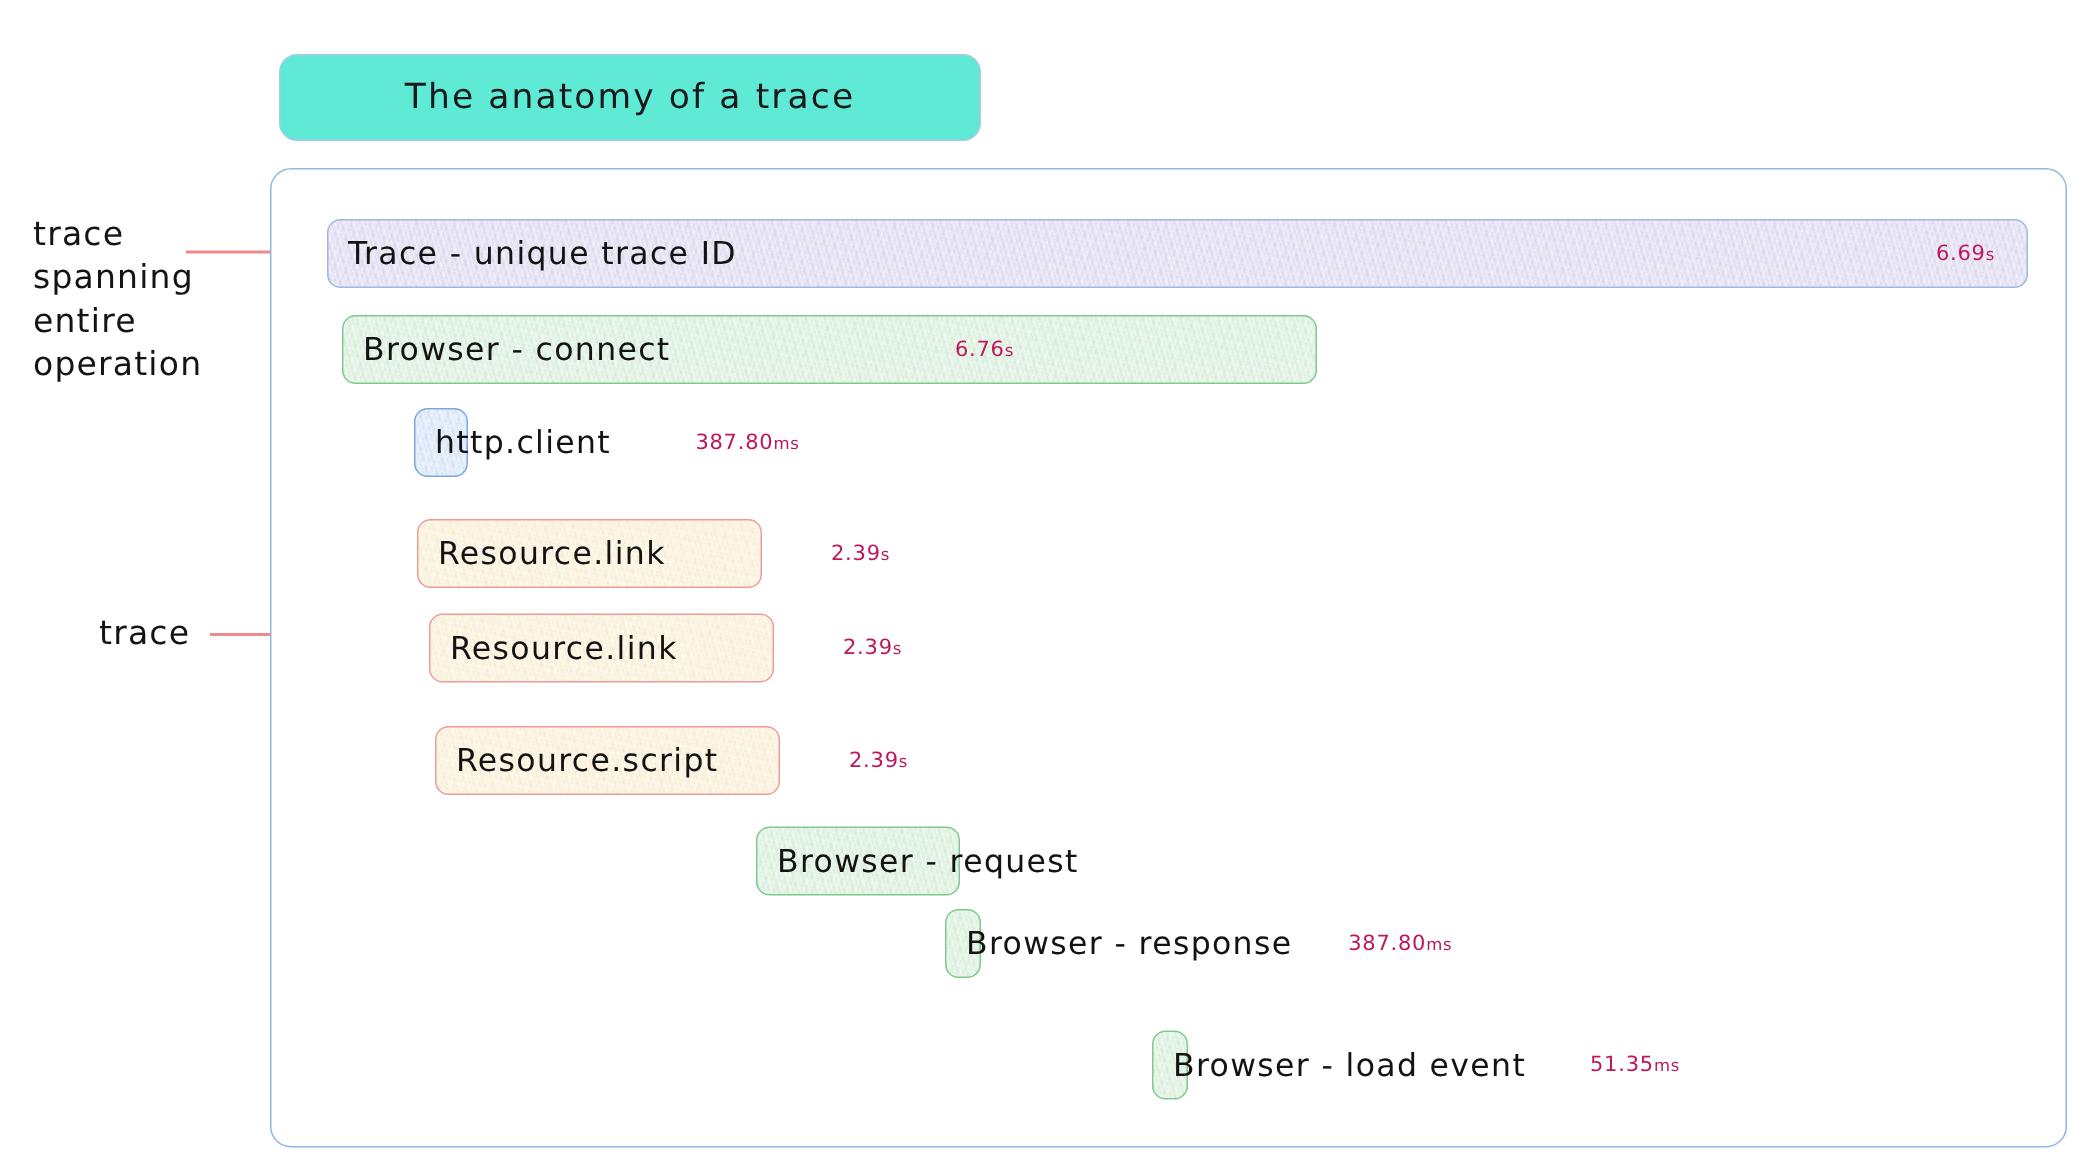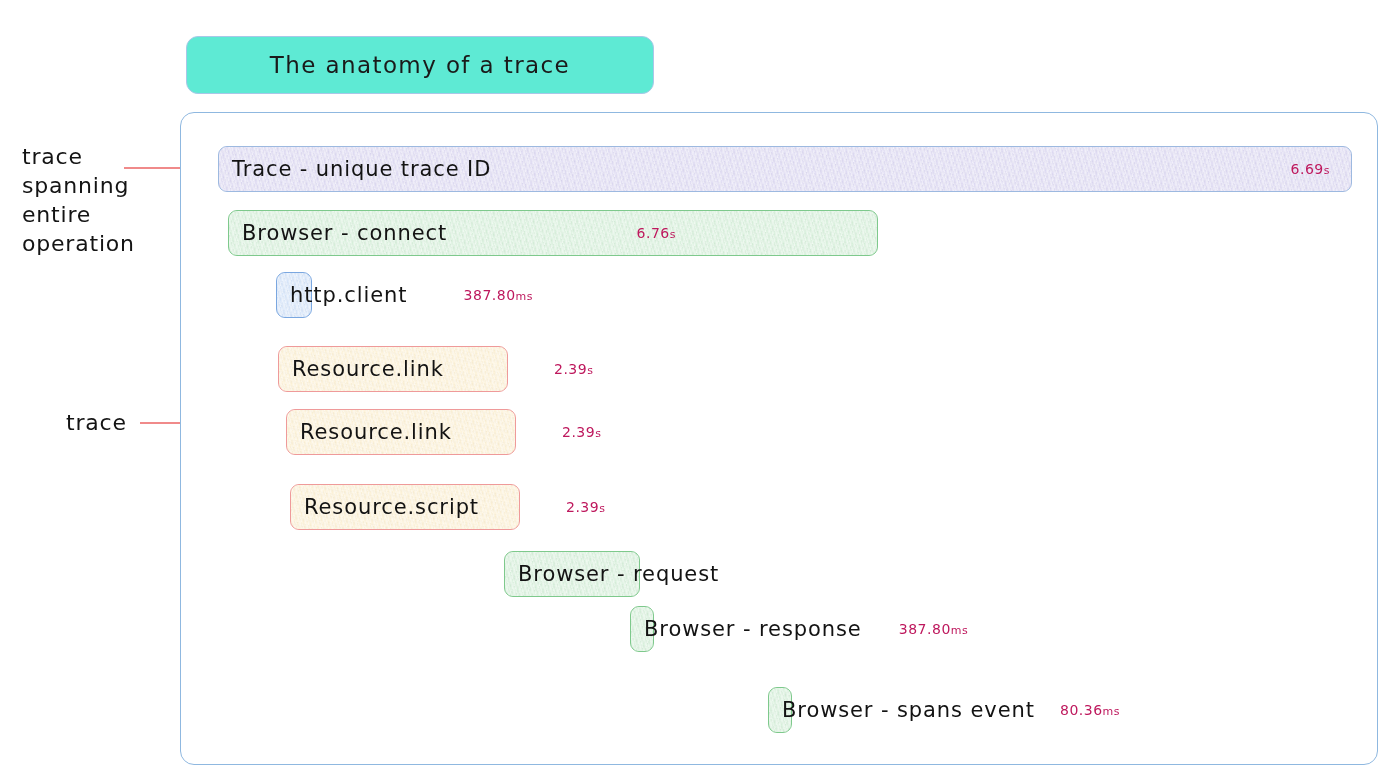--- a/index.html
+++ b/index.html
@@ -191,16 +191,16 @@
       <div class="bar c-green" style="left: 492px; width: 136px;"></div>
       <div class="bar-label hand" style="left: 506px;">Browser - request</div>
     </div>
     <div class="row" style="top: 606px; left: 0px; width: 1400px;">
       <div class="bar c-green" style="left: 630px; width: 24px;"></div>
       <div class="bar-label hand" style="left: 644px;">Browser - response</div>
       <div class="dur hand" style="left: 898.8px;"><span>387.80</span><span class="unit">ms</span></div>
     </div>
     <div class="row" style="top: 687px; left: 0px; width: 1400px;">
       <div class="bar c-green" style="left: 768px; width: 24px;"></div>
-      <div class="bar-label hand" style="left: 782px;">Browser - spans event</div>
-      <div class="dur hand" style="left: 1060px;"><span>80.36</span><span class="unit">ms</span></div>
+      <div class="bar-label hand" style="left: 782px;">Browser - load event</div>
+      <div class="dur hand" style="left: 1060px;"><span>51.35</span><span class="unit">ms</span></div>
     </div>
   </div>
 
 </body></html>

